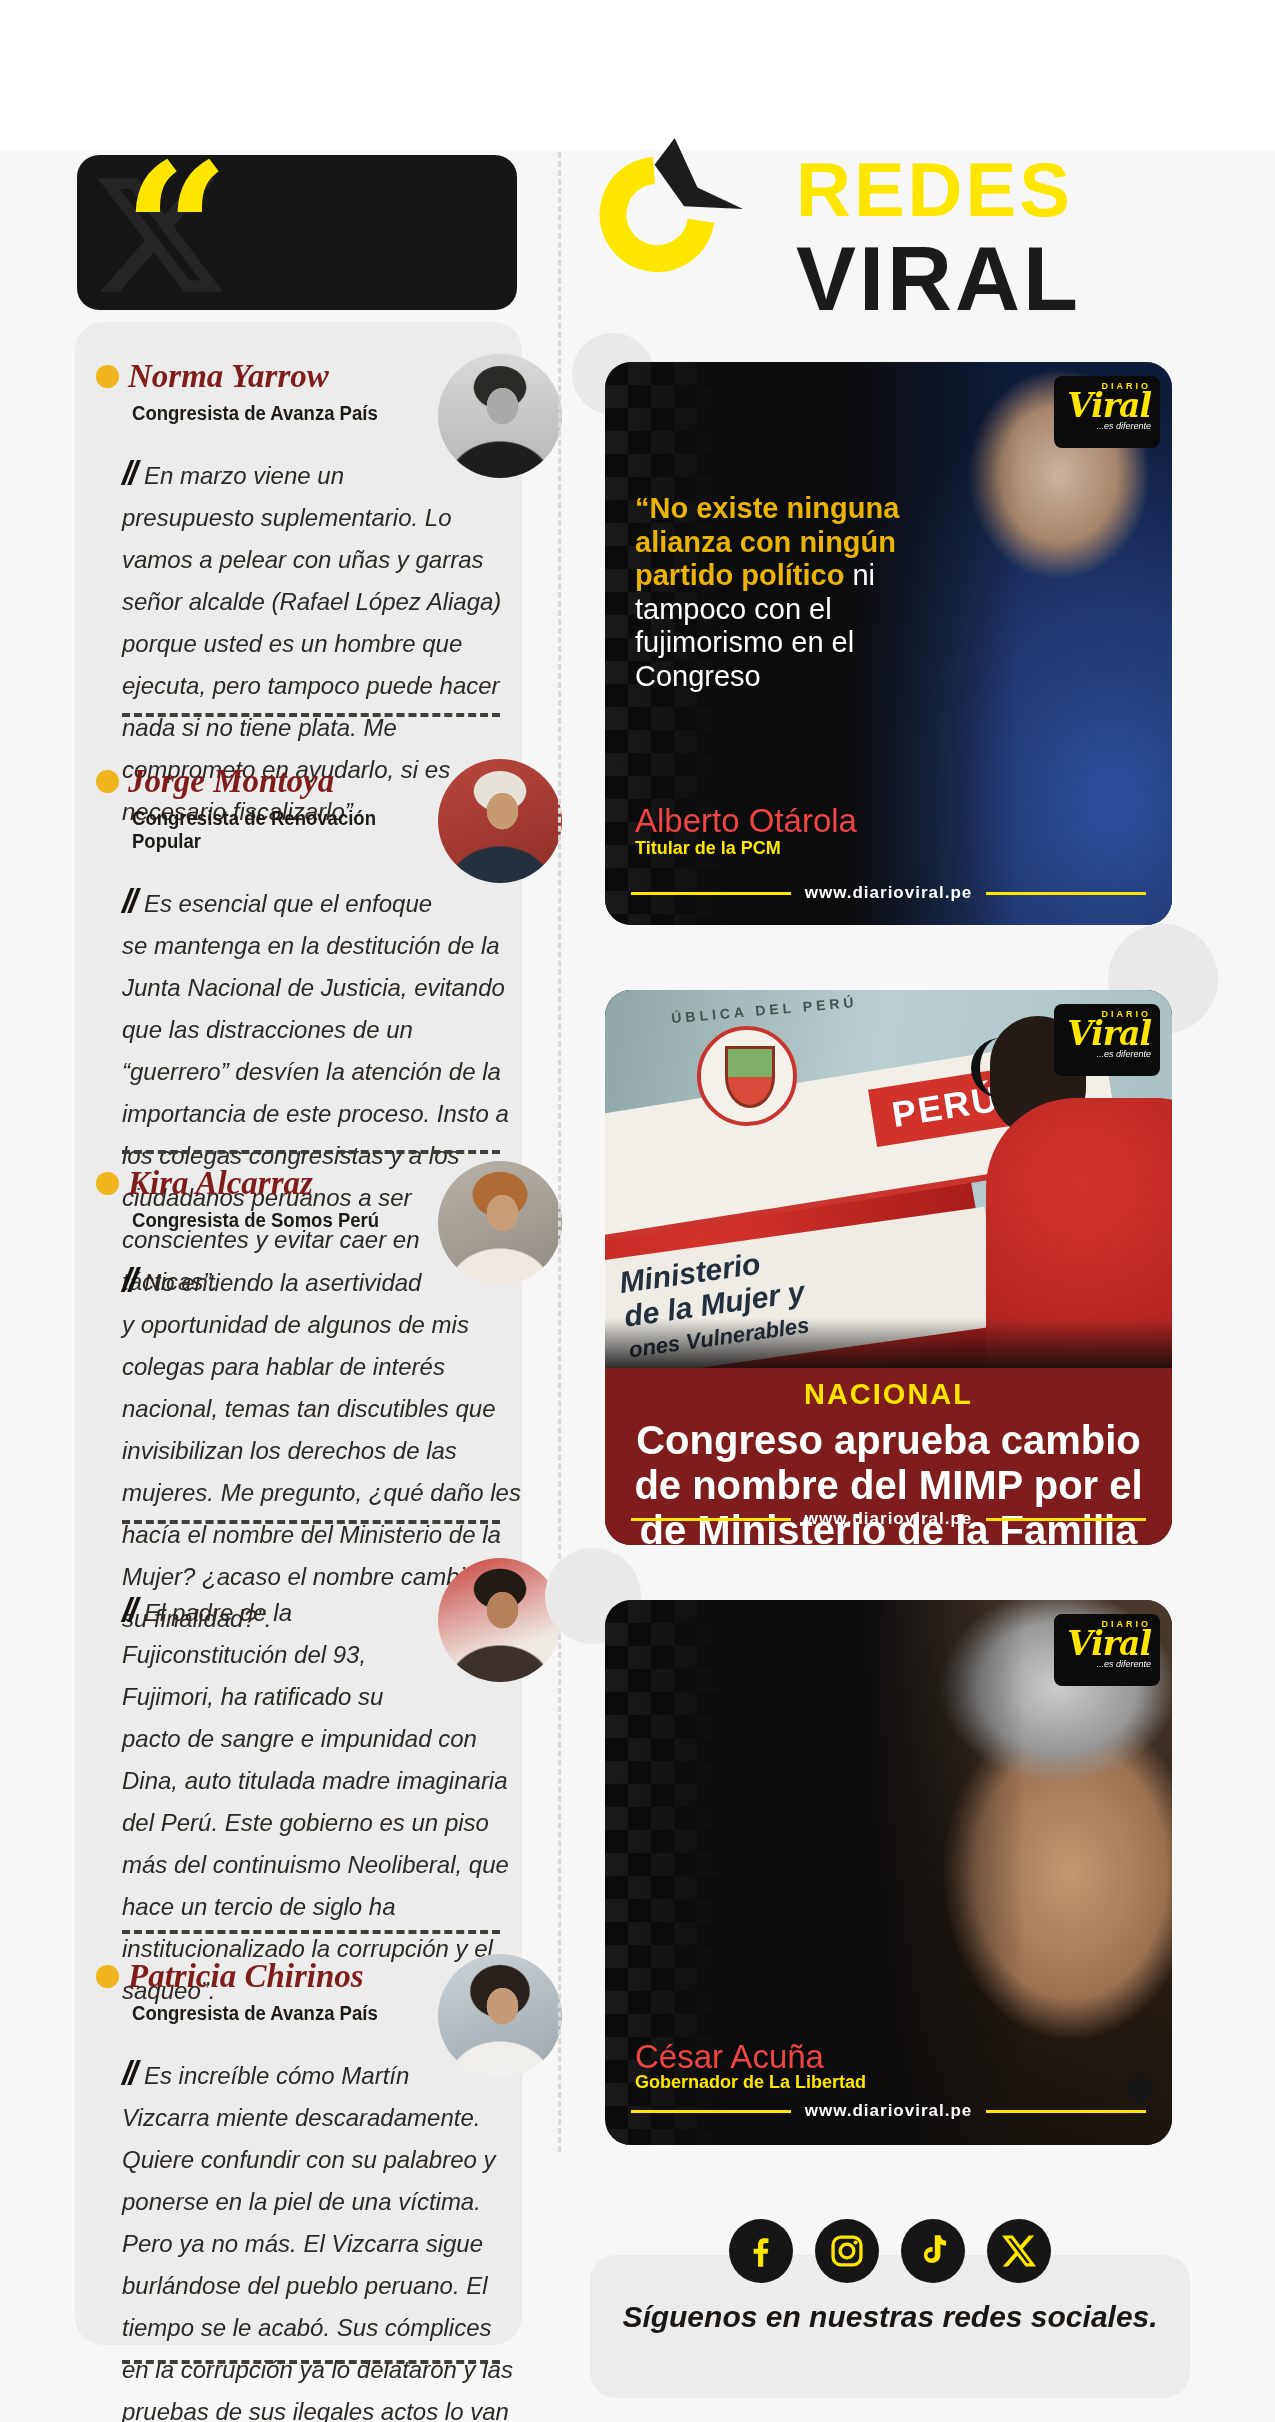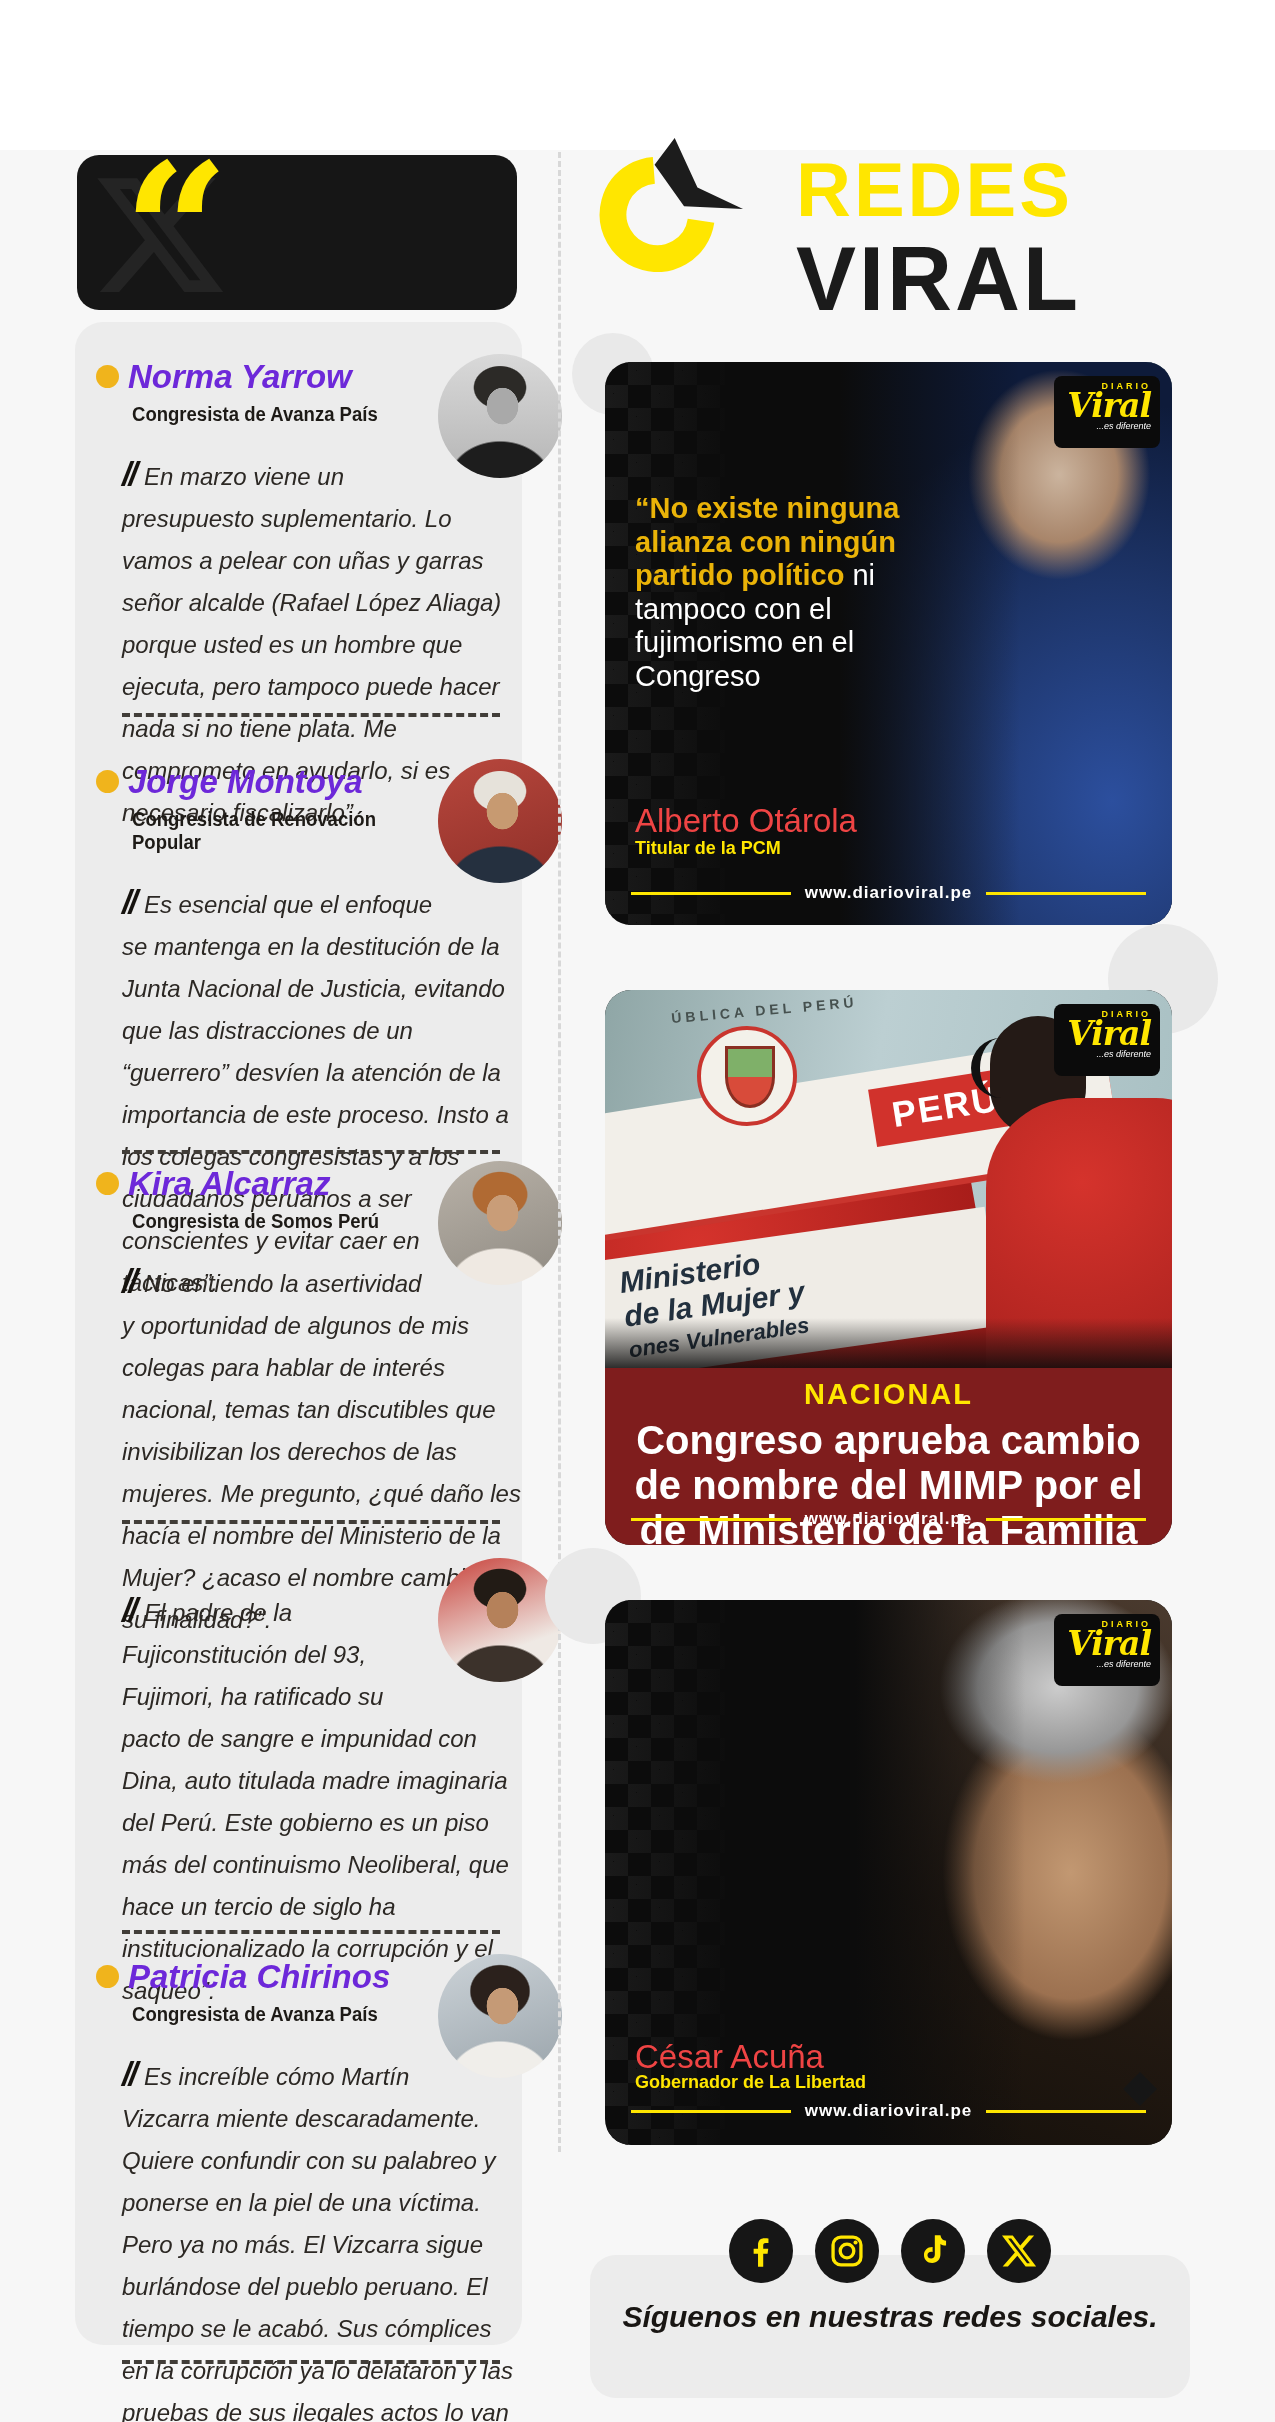--- a/index.html
+++ b/index.html
@@ -40,22 +40,22 @@
       radial-gradient(44px 34px at 50% 25%,#221b15 0 58%,transparent 61%),
       radial-gradient(72px 58px at 50% 104%,#3c322b 0 70%,transparent 73%),
       linear-gradient(160deg,#c8413a,#efe9e4 70%);}
   .av5{background:
       radial-gradient(26px 30px at 52% 42%,#c59a76 0 60%,transparent 62%),
       radial-gradient(50px 44px at 50% 30%,#2b211c 0 58%,transparent 61%),
       radial-gradient(72px 58px at 50% 104%,#f0eeea 0 70%,transparent 73%),
       linear-gradient(160deg,#ccd3d8,#9aa4ab);}
   .ehead{position:relative;margin-left:6px;}
   .bullet{position:absolute;left:-32px;top:7px;width:23px;height:23px;border-radius:50%;background:#f0b41c;}
-  .ehead h3{display:inline;margin:0;font-family:Liberation Sans, sans-serif;font-style:italic;
-            font-weight:bold;font-size:33px;color:#6d28d9;}
+  .ehead h3{display:inline;margin:0;font-family:Liberation Serif, serif;font-style:italic;
+            font-weight:bold;font-size:33px;color:#7f1d1d;}
   .role{font-weight:bold;font-size:19.5px;color:#1d1a16;margin:7px 0 0 4px;transform:scaleX(.95);
         transform-origin:left;}
   .q{margin:26px 0 0 0;font-style:italic;font-size:24px;line-height:42px;color:#2c2824;}
   .slashes{font-style:italic;font-weight:bold;font-size:34px;letter-spacing:-3px;margin-right:9px;
            color:#15120e;}
   .sep{position:absolute;left:47px;width:378px;border-top:4px dashed #413d38;}
   .last-sep{position:absolute;left:122px;top:2360px;width:378px;border-top:4px dashed #413d38;}
 
   
   .divider{position:absolute;left:558px;top:152px;height:2000px;border-left:3px dashed #d8d8d8;}

